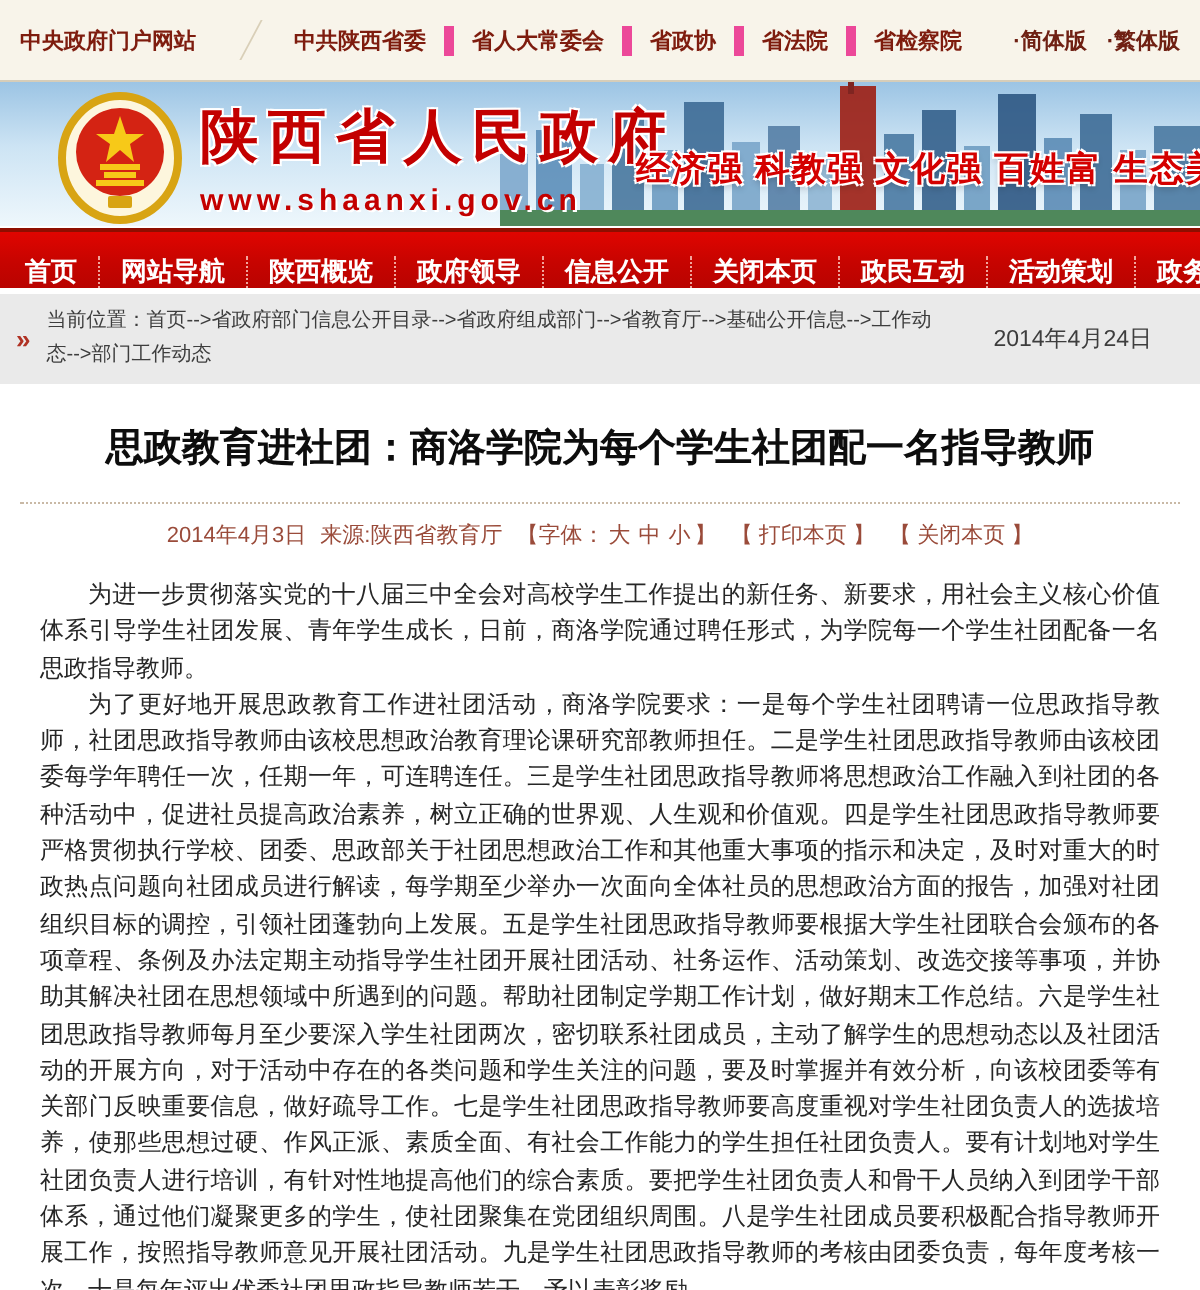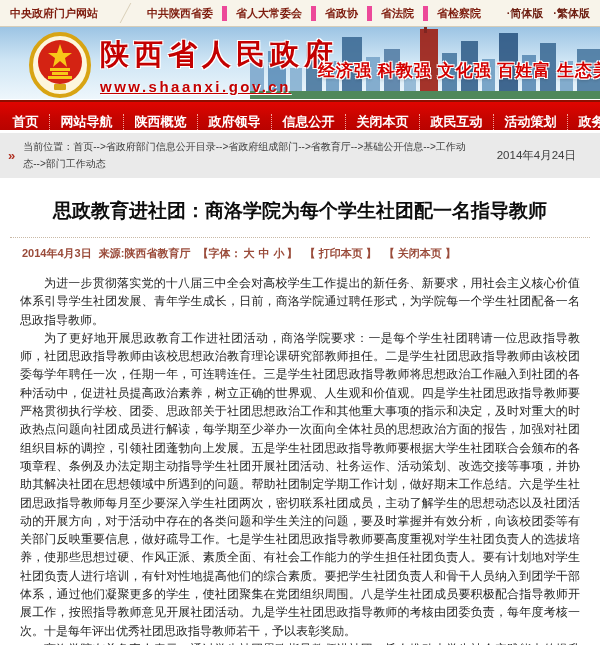--- a/index.html
+++ b/index.html
@@ -1,60 +1,60 @@
 <!DOCTYPE html>
 <html><head>
 <meta charset="utf-8">
 <style>
   * { box-sizing: border-box; margin: 0; padding: 0; }
   html,body { width:600px; background:#fff; }
   body { font-family:"Liberation Sans","DejaVu Sans",sans-serif; width:600px; height:645px; overflow:hidden; }
 
   
-  .topbar{ height:27px; background:#f8f4ea; border-bottom:1px solid #d6cdb9;
+  .topbar{ height:41px; background:#f8f4ea; border-bottom:1px solid #d6cdb9;
     display:flex; align-items:center; padding:0 10px; font-size:11px; font-weight:bold; color:#7e1c0e;}
   .topbar .portal{ padding-right:14px; cursor:pointer;}
   .topbar .divider{ width:14px; height:20px; border-right:1px solid #d9cfb8; transform:skewX(-28deg); margin-right:12px;}
   .topbar .links{ display:flex; align-items:center;}
   .topbar .links a{ color:#7e1c0e; text-decoration:none; padding:0 9px; position:relative; cursor:pointer;}
   .topbar .links a + a{ border-left:5px solid #ec4899;}
   .topbar .versions{ margin-left:auto; display:flex; gap:10px;}
   .topbar .versions a{ color:#6f2013; text-decoration:none; cursor:pointer;}
 
   
   .banner{ height:72px; position:relative; overflow:hidden;
     background:linear-gradient(180deg,#9cc4e4 0%,#cde4f4 45%,#eef7fc 100%);}
   .banner svg.sky{ position:absolute; right:0; bottom:0; }
   .emblem{ position:absolute; left:28px; top:5px; }
   .sitename{ position:absolute; left:100px; top:8px; }
   .sitename .cn{ font-size:29px; font-weight:bold; color:#c30000; letter-spacing:5px;
     text-shadow:1px 1px 0 #fff,-1px -1px 0 #fff,1px -1px 0 #fff,-1px 1px 0 #fff; white-space:nowrap;}
   .sitename .url{ font-size:15px; font-weight:bold; color:#c30000; letter-spacing:2.5px; margin-top:3px;
-    text-shadow:1px 1px 0 #fff;text-decoration:underline;}
+    text-shadow:1px 1px 0 #fff;}
   .slogan{ position:absolute; left:300px; top:32px; font-size:17px; font-weight:bold; color:#d40000;
     letter-spacing:1px; white-space:nowrap;
     text-shadow:1px 1px 0 #fff,-1px -1px 0 #fff,1px -1px 0 #fff,-1px 1px 0 #fff,0 2px 3px rgba(0,0,0,.25);margin-left:18px;}
 
   
   .nav{ height:30px; margin-top:1px; background:linear-gradient(180deg,#e00500 0%,#c60400 55%,#b90300 100%);
     border-top:2px solid #8e0e00; display:flex; align-items:flex-end; padding:0 2px;}
   .nav a{ color:#fff; font-size:13px; font-weight:bold; text-decoration:none; padding:0 10.5px;
     border-right:1px dotted rgba(255,220,210,.75); line-height:16px; cursor:pointer; white-space:nowrap;}
 
   
   .crumbbar{ background:#eaeaea; margin-top:3px; padding:5px 10px 6px 8px; display:flex; min-height:41px;}
   .crumbbar .marker{ color:#b03224; font-weight:bold; font-size:13px; align-self:center; margin-right:8px;}
   .crumbbar .path{ font-size:10px; color:#3d3d3d; line-height:17px; max-width:455px; align-self:center;}
   .crumbbar .date{ margin-left:auto; font-size:11.5px; color:#3d3d3d; align-self:center; white-space:nowrap; padding-right:14px;}
 
   
   .content{ padding:14px 20px 0;}
   .article-title{ font-size:19px; font-weight:bold; color:#0d0d0d; text-align:center; margin:6px 14px 14px; line-height:25px;}
   .dotline{ border-top:1px dotted #c9b9a6; margin:0 -10px;}
-  .meta{ font-size:11px; color:#9a4b3a; padding:8px 0 13px; font-weight:bold;}
+  .meta{ text-align:center; font-size:11px; color:#9a4b3a; padding:8px 0 13px; font-weight:normal;}
   .meta span{ margin:0 2px;}
   .meta .lnk{ cursor:pointer;}
   .bodytext p{ font-size:12px; line-height:18.3px; color:#262626; text-align:justify; text-indent:24px;}
 </style>
 </head>
 <body>
 
 <div class="topbar">
   <a class="portal">中央政府门户网站</a>
   <span class="divider"></span>

